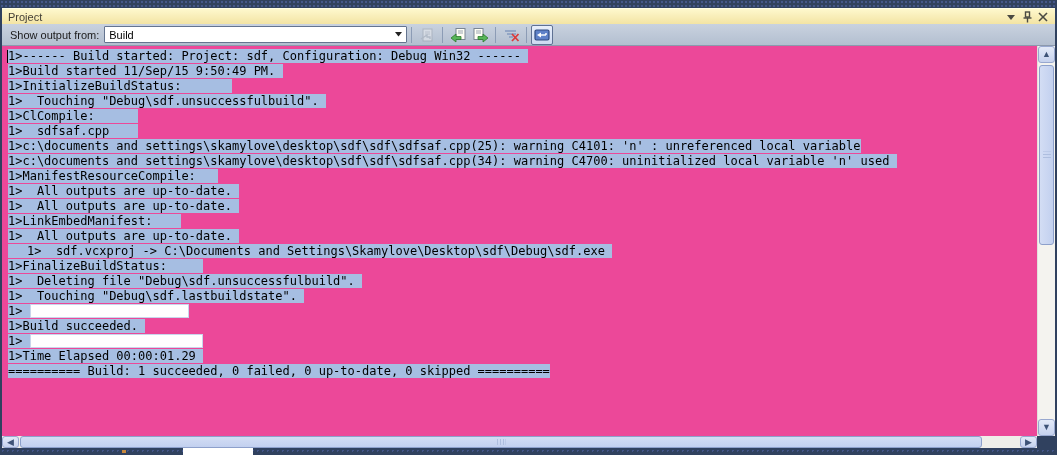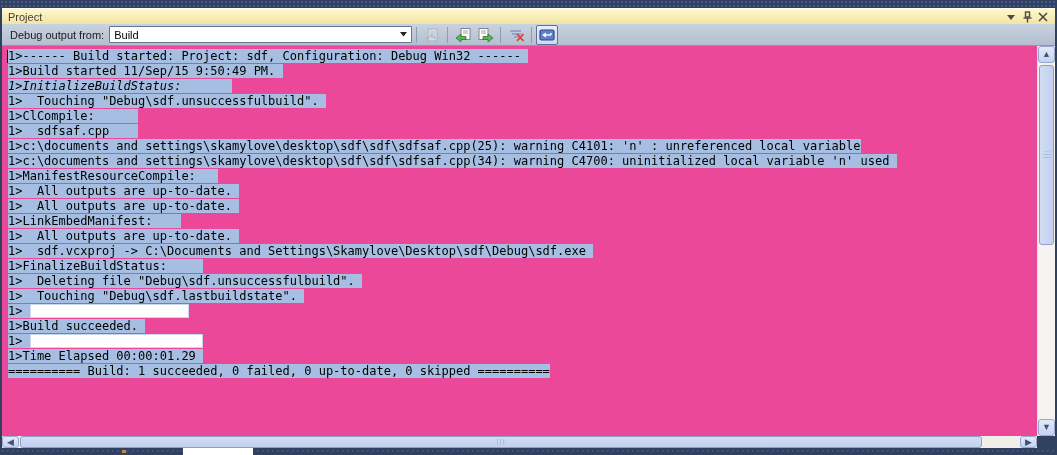--- a/index.html
+++ b/index.html
@@ -89,21 +89,21 @@
       </span>
       <span class="tb-ico">
         <svg width="10" height="10" viewBox="0 0 10 10">
           <line x1="1" y1="1" x2="9" y2="9" stroke="#4a4a42" stroke-width="1.6"></line>
           <line x1="9" y1="1" x2="1" y2="9" stroke="#4a4a42" stroke-width="1.6"></line>
         </svg>
       </span>
     </div>
 
     <div class="toolbar">
-      <span class="lbl">Debug output from:</span>
+      <span class="lbl">Show output from:</span>
       <div class="combo">
         <span class="val">Build</span>
         <span class="arrow">
           <svg width="7" height="5" viewBox="0 0 7 5">
               <polygon points="0,0 7,0 3.5,4.5" fill="#222"></polygon>
             </svg>
         </span>
       </div>
       <span class="tsep"></span>
       <span class="tbtn disabled">
@@ -151,32 +151,32 @@
         </svg>
       </span>
     </div>
 
     <div class="content">
       <div class="textarea">
         <span class="caret"></span>
         <div id="lines">
             <div class="line"><span class="sel" style="padding-right: 1ch;">1&gt;------ Build started: Project: sdf, Configuration: Debug Win32 ------</span></div>
             <div class="line"><span class="sel" style="padding-right: 1ch;">1&gt;Build started 11/Sep/15 9:50:49 PM.</span></div>
-            <div class="line"><span class="sel" style="padding-right: 7ch; font-style: italic;">1&gt;InitializeBuildStatus:</span></div>
+            <div class="line"><span class="sel" style="padding-right: 7ch;">1&gt;InitializeBuildStatus:</span></div>
             <div class="line"><span class="sel" style="padding-right: 1ch;">1&gt;  Touching "Debug\sdf.unsuccessfulbuild".</span></div>
             <div class="line"><span class="sel" style="padding-right: 6ch;">1&gt;ClCompile:</span></div>
             <div class="line"><span class="sel" style="padding-right: 4ch;">1&gt;  sdfsaf.cpp</span></div>
             <div class="line"><span class="sel">1&gt;c:\documents and settings\skamylove\desktop\sdf\sdf\sdfsaf.cpp(25): warning C4101: 'n' : unreferenced local variable</span></div>
             <div class="line"><span class="sel" style="padding-right: 1ch;">1&gt;c:\documents and settings\skamylove\desktop\sdf\sdf\sdfsaf.cpp(34): warning C4700: uninitialized local variable 'n' used</span></div>
             <div class="line"><span class="sel" style="padding-right: 3ch;">1&gt;ManifestResourceCompile:</span></div>
             <div class="line"><span class="sel" style="padding-right: 1ch;">1&gt;  All outputs are up-to-date.</span></div>
             <div class="line"><span class="sel" style="padding-right: 1ch;">1&gt;  All outputs are up-to-date.</span></div>
             <div class="line"><span class="sel" style="padding-right: 4ch;">1&gt;LinkEmbedManifest:</span></div>
             <div class="line"><span class="sel" style="padding-right: 1ch;">1&gt;  All outputs are up-to-date.</span></div>
-            <div class="line"><span class="sel" style="padding-right: 1ch;">1&gt;  sdf.vcxproj -&gt; C:\Documents and Settings\Skamylove\Desktop\sdf\Debug\sdf.exe</span></div>
+            <div class="line"><span class="sel" style="padding-right: 1ch; padding-left: 19px;">1&gt;  sdf.vcxproj -&gt; C:\Documents and Settings\Skamylove\Desktop\sdf\Debug\sdf.exe</span></div>
             <div class="line"><span class="sel" style="padding-right: 5ch;">1&gt;FinalizeBuildStatus:</span></div>
             <div class="line"><span class="sel" style="padding-right: 1ch;">1&gt;  Deleting file "Debug\sdf.unsuccessfulbuild".</span></div>
             <div class="line"><span class="sel" style="padding-right: 1ch;">1&gt;  Touching "Debug\sdf.lastbuildstate".</span></div>
             <div class="line"><span class="sel" style="padding-right: 1ch;">1&gt;</span><span class="ghost" style="width: 22ch;"></span></div>
             <div class="line"><span class="sel" style="padding-right: 1ch;">1&gt;Build succeeded.</span></div>
             <div class="line"><span class="sel" style="padding-right: 1ch;">1&gt;</span><span class="ghost" style="width: 24ch;"></span></div>
             <div class="line"><span class="sel" style="padding-right: 1ch;">1&gt;Time Elapsed 00:00:01.29</span></div>
             <div class="line"><span class="sel">========== Build: 1 succeeded, 0 failed, 0 up-to-date, 0 skipped ==========</span></div>
           </div>
       </div>

